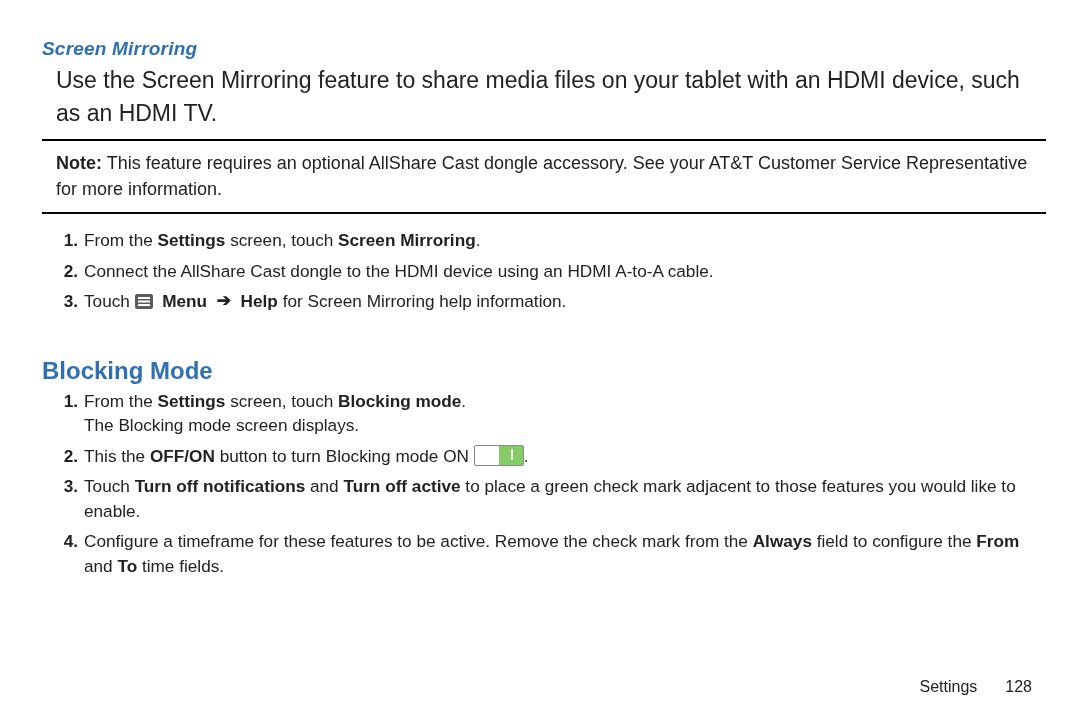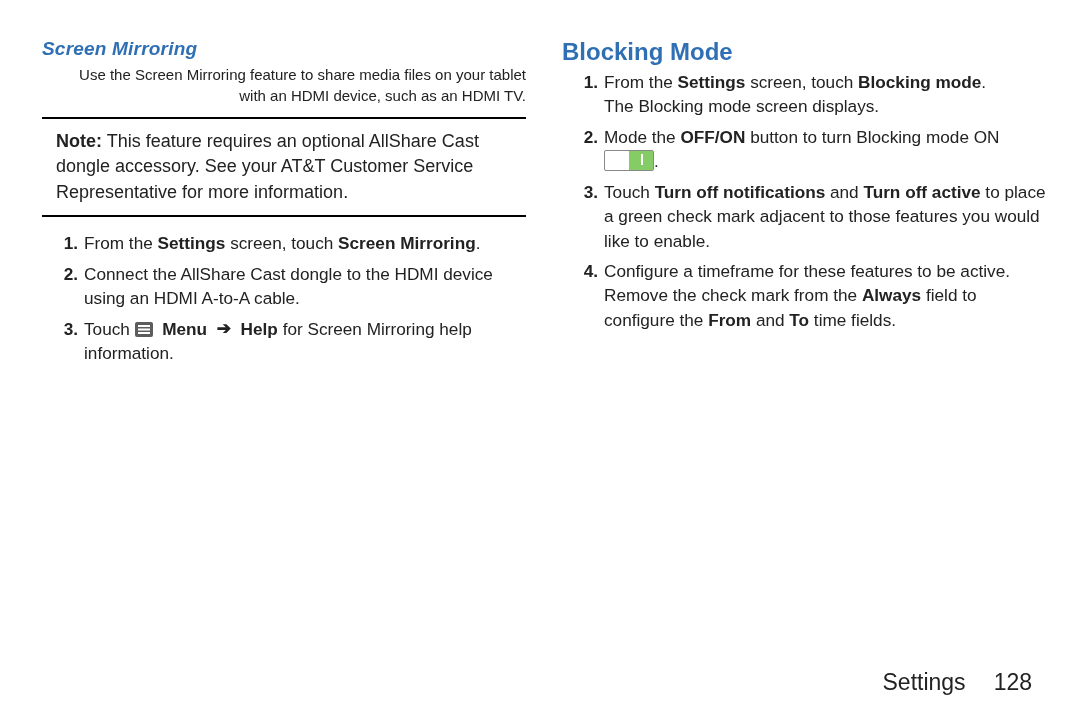--- a/index.html
+++ b/index.html
@@ -7,20 +7,21 @@
     padding: 0;
     background: #fff;
     font-family: Arial, Helvetica, sans-serif;
     color: #222;
     width: 1080px;
     height: 720px;
     overflow: hidden;
   }
   .page {
     display: flex;
+    flex-direction: column;
     padding: 38px 34px 0 42px;
     gap: 36px;
     height: 640px;
     box-sizing: border-box;
   }
   .col {
     flex: 1 1 0;
     min-width: 0;
   }
   h2.sub {
@@ -33,25 +34,24 @@
     letter-spacing: 0.2px;
   }
   h2.title {
     font-family: Arial, Helvetica, sans-serif;
     font-weight: 800;
     color: #2f6fb3;
     font-size: 24px;
     margin: 0 0 4px 0;
   }
   .para {
-    font-size: 15px;
+    font-size: 23px;
     line-height: 1.42;
     margin: 0 0 6px 0;
     padding-left: 14px;
-    text-align: right;
   }
   .note-block {
     border-top: 2px solid #000;
     border-bottom: 2px solid #000;
     padding: 10px 4px 10px 14px;
     margin: 10px 0 14px 0;
     font-size: 18px;
     line-height: 1.42;
   }
   .note-label {
@@ -141,21 +141,21 @@
     left: 3px; right: 3px;
     top: 50%;
     height: 2px;
     margin-top: -1px;
     background: #666;
   }
   .footer {
     position: absolute;
     right: 48px;
     bottom: 24px;
-    font-size: 23px;
+    font-size: 16px;
     color: #222;
   }
   .footer .fsec { margin-right: 28px; }
 </style>
 </head>
 <body>
 
 <div class="page">
 
   <div class="col">
@@ -197,21 +197,21 @@
       <li>
         <span class="num">1.</span>
         <span>
           <span>From the </span><span class="b">Settings</span><span> screen, touch </span><span class="b">Blocking mode</span><span>.</span><br>
           <span>The Blocking mode screen displays.</span>
         </span>
       </li>
       <li>
         <span class="num">2.</span>
         <span>
-          <span>Mode the </span><span class="b">OFF/ON</span><span> button to turn Blocking mode ON </span>
+          <span>This the </span><span class="b">OFF/ON</span><span> button to turn Blocking mode ON </span>
           <span class="toggle-on"><span class="bar"></span></span><span>.</span>
         </span>
       </li>
     </ol>
 
 
     <ol class="steps">
       <li>
         <span class="num">3.</span>
         <span>

